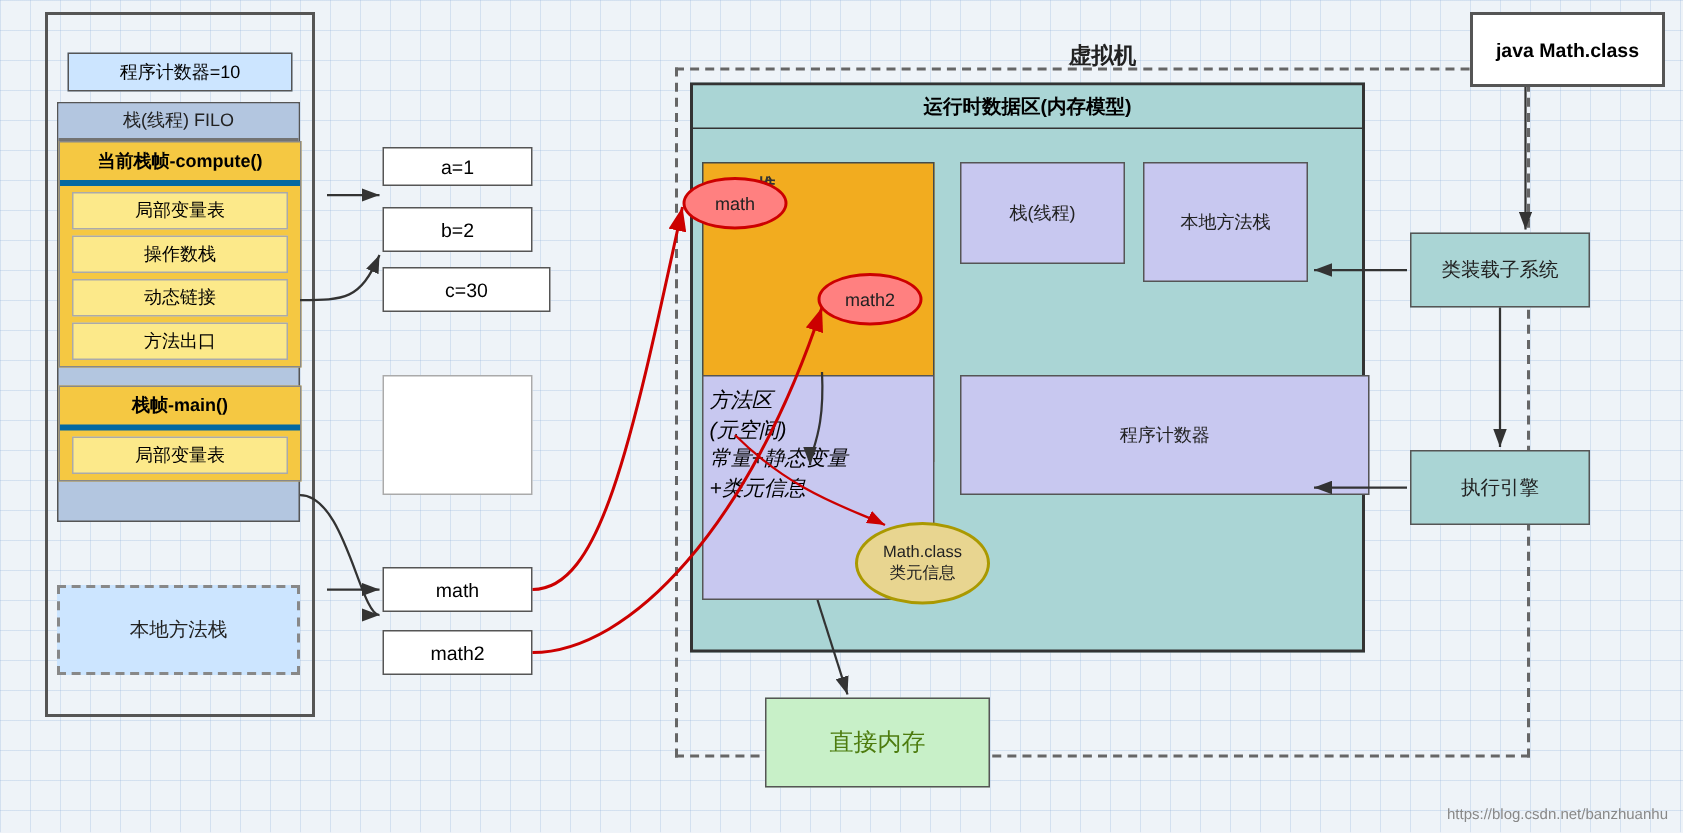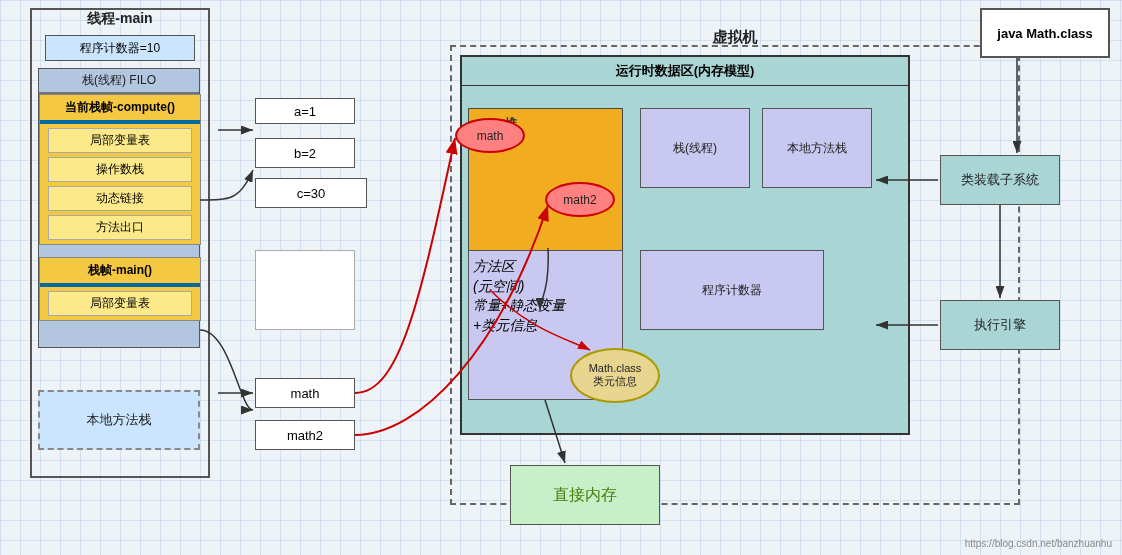--- a/index.html
+++ b/index.html
@@ -297,21 +297,21 @@
       font-size: 12px;
       color: #222;
     }
 
     
     .stack-thread-area {
       position: absolute;
       left: 640px;
       top: 108px;
       width: 110px;
-      height: 80px;
+      height: 68px;
       border: 1px solid #555;
       background: #c8c8f0;
       display: flex;
       align-items: center;
       justify-content: center;
       font-size: 12px;
       color: #222;
     }
 
     
@@ -364,21 +364,21 @@
       font-size: 11px;
       color: #222;
       text-align: center;
     }
 
     
     .pc-counter-jvm {
       position: absolute;
       left: 640px;
       top: 250px;
-      width: 184px;
+      width: 273px;
       height: 80px;
       border: 1px solid #555;
       background: #c8c8f0;
       display: flex;
       align-items: center;
       justify-content: center;
       font-size: 12px;
       color: #222;
     }
 
@@ -463,21 +463,20 @@
       color: #888;
     }
   </style>
 </head>
 <body>
 
 <div class="diagram-container">
 
   <div class="thread-main-box"></div>
 
-  <div class="thread-main-title">线程-main</div>
 
   <div class="pc-counter">程序计数器=10</div>
 
   <div class="stack-section">
     <div class="stack-title">栈(线程) FILO</div>
 
     <div class="stack-frame-compute">
       <div class="frame-title">当前栈帧-compute()</div>
       <div class="frame-item">局部变量表</div>
       <div class="frame-item">操作数栈</div>

